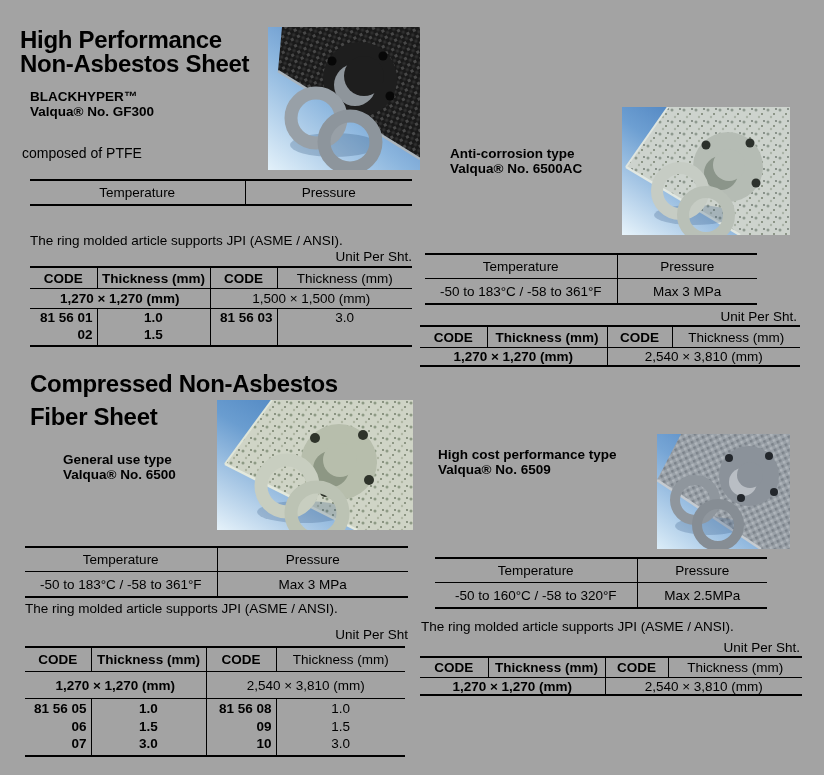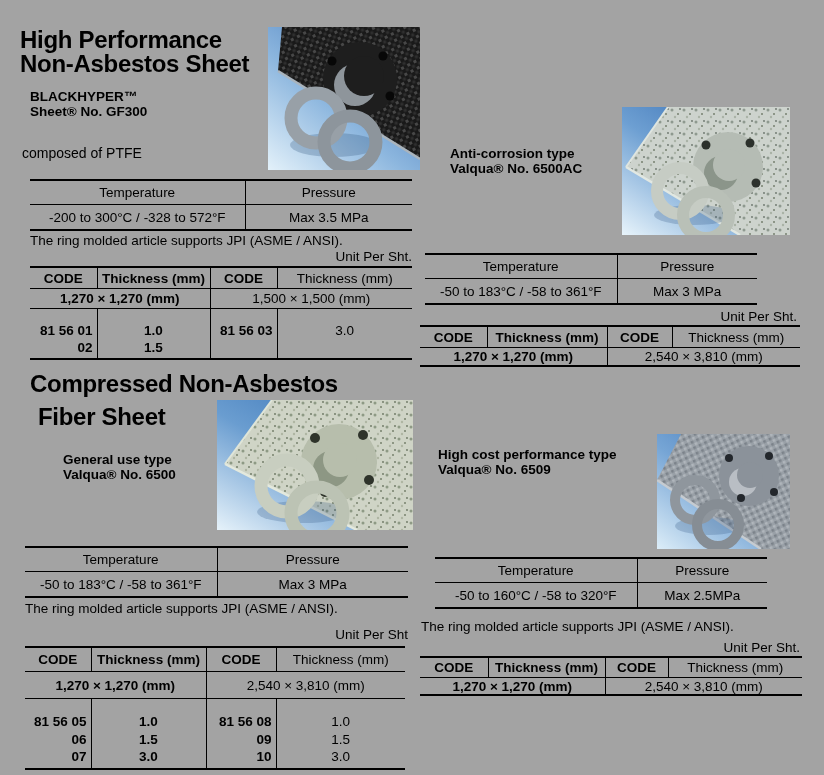--- a/index.html
+++ b/index.html
@@ -7,21 +7,21 @@
     position:relative; width:824px; height:775px; margin:0 auto;
     background:#a3a3a3; overflow:hidden;
     font-family:"Liberation Sans", sans-serif; color:#000;
   }
   .abs { position:absolute; }
 
   
   .main-title { font-weight:700; font-size:24px; line-height:24px; letter-spacing:-0.3px; }
   #title-lt { left:20px; top:28px; }
   #title-lb { left:30px; top:367px; line-height:33px; }
-  #title-lb .indent { margin-left:8px; }
+  #title-lb .indent { }
   .sub-brand { font-weight:700; font-size:13.5px; line-height:15px; }
   #brand-lt  { left:30px;  top:89px;  }
   #type-rt   { left:450px; top:146px; }
   #type-lb   { left:63px;  top:452px; }
   #type-rb   { left:438px; top:447px; }
   .note-text { font-size:13.5px; line-height:16px; }
   #comp-lt   { left:22px; top:145px; font-size:14px; }
   #ring-lt   { left:30px;  top:233px; }
   #ring-lb   { left:25px;  top:601px; }
   #ring-rb   { left:421px; top:619px; }
@@ -49,21 +49,21 @@
   
   table.codes {
     border-collapse:collapse; table-layout:fixed;
     border-top:2.2px solid #000; border-bottom:2.2px solid #000;
     font-size:13.5px; text-align:center;
   }
   table.codes th { padding:0; font-weight:400; border-bottom:1.6px solid #000; }
   table.codes td { padding:0; }
   table.codes .v { border-right:1.6px solid #000;font-weight:bold; }
   table.codes tr.size td { border-bottom:1.8px solid #000; }
-  table.codes tr.data td { vertical-align:top; white-space:pre-line; padding-top:14px; padding-bottom:2px;margin-left:24px; }
+  table.codes tr.data td { vertical-align:top; white-space:pre-line; padding-top:1px; padding-bottom:2px;margin-left:24px; }
   table.codes td.code { font-weight:700; text-align:right; padding-right:4px; }
   #codes-lt { left:30px;  top:266px; width:382px; }
   #codes-rt { left:420px; top:325px; width:380px; }
   #codes-lb { left:25px;  top:646px; width:380px; }
   #codes-rb { left:420px; top:656px; width:382px; }
   #codes-lt th { height:20px; } #codes-lt tr.size td { height:19px; } #codes-lt tr.data td { line-height:16.5px; }
   #codes-rt th { height:20px; } #codes-rt tr.size td { height:17px; } #codes-rt tr.data td { line-height:16.5px; }
   #codes-lb th { height:23px; } #codes-lb tr.size td { height:26px; } #codes-lb tr.data td { line-height:17.5px; }
   #codes-rb th { height:19px; } #codes-rb tr.size td { height:16px; } #codes-rb tr.data td { line-height:16px; }
 
@@ -79,21 +79,21 @@
 
 <div id="canvas">
 
   <div class="abs main-title" id="title-lt">
     <div>High Performance</div>
     <div>Non-Asbestos Sheet</div>
   </div>
 
   <div class="abs sub-brand" id="brand-lt">
     <div>BLACKHYPER™</div>
-    <div>Sheet® No. GF300</div>
+    <div>Valqua® No. GF300</div>
   </div>
 
   <svg class="abs photo" id="photo-gf300" width="152" height="143" viewBox="0 0 152 143">
     <defs>
       <linearGradient id="bg1" x1="0" y1="1" x2="0.9" y2="0">
         <stop offset="0" stop-color="#e3f1fa"></stop>
           <stop offset="0.45" stop-color="#8cb6de"></stop>
           <stop offset="1" stop-color="#3a6fb5"></stop>
       </linearGradient>
       <pattern id="w1" width="7" height="7" patternUnits="userSpaceOnUse" patternTransform="rotate(-28)">
@@ -121,24 +121,20 @@
 
   <table class="abs spec" id="spec-lt">
     <colgroup>
         <col style="width:215px">
         <col style="width:167px">
       </colgroup>
     <tbody>
         <tr class="hdr">
       <td class="c1">Temperature</td>
       <td>Pressure</td>
-    </tr>
-    <tr class="val">
-      <td class="c1">-200 to 300°C / -328 to 572°F</td>
-      <td>Max 3.5 MPa</td>
     </tr>
   </tbody>
     </table>
 
   <div class="abs note-text" id="ring-lt">The ring molded article supports JPI (ASME / ANSI).</div>
   <div class="abs unit" id="unit-lt">Unit Per Sht.</div>
 
   <table class="abs codes" id="codes-lt">
     <colgroup>
         <col style="width:67px">

